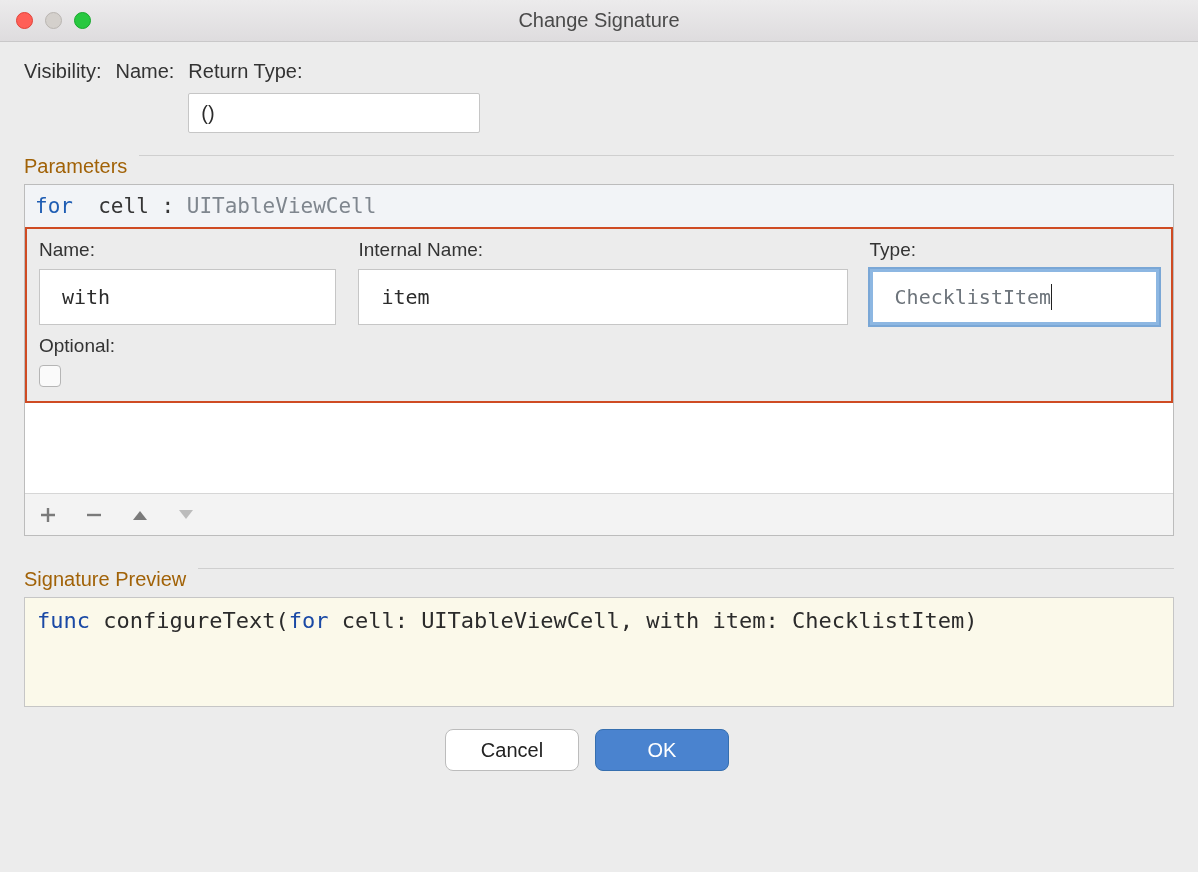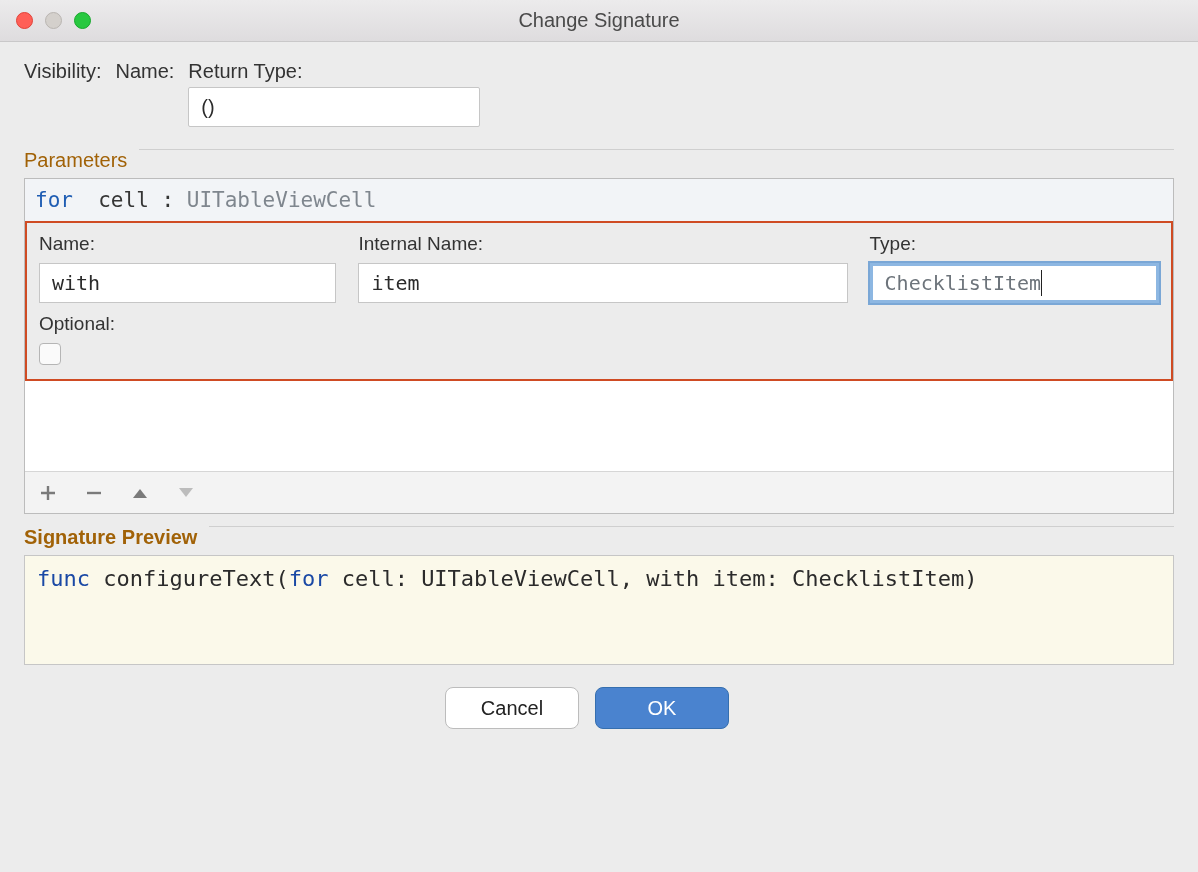--- a/index.html
+++ b/index.html
@@ -29,21 +29,21 @@
   .tbtn { width: 17px; height: 17px; border-radius: 50%; }
   .tbtn.red { background:#ff5f57; border:1px solid #e24238;}
   .tbtn.yel { background:#d4d0cc; border:1px solid #b9b5b1;}
   .tbtn.grn { background:#28c840; border:1px solid #17a82c;}
   .title {
     position:absolute; left:0; right:0; text-align:center;
     font-size:20px; color:#4a4a4a;
   }
   .content { padding: 18px 24px 0 24px; }
   .row1 { display:flex; gap:14px; }
-  .field { display:flex; flex-direction:column; gap:4px; }
+  .field { display:flex; flex-direction:column; gap:10px; }
   .lbl { font-size:20px; color:#333; }
   .select {
     width:230px; height:40px; border:1px solid #bcbcbc; border-radius:6px;
     background:#fff; display:flex; align-items:center; padding:0 12px;
     font-size:19px; position:relative;
   }
   .select .chev { position:absolute; right:12px; }
   .txt {
     height:40px; border:1px solid #c6c6c6; border-radius:2px; background:#fff;
     display:flex; align-items:center; padding:0 12px; font-size:20px;
@@ -70,22 +70,22 @@
   .type1 { color:#7f868e; }
 
   .params-edit {
     border:2px solid #cf4b23; background:#ececec; padding:10px 12px 14px 12px;
     display:flex; flex-direction:column; gap:10px;
   }
   .pe-row { display:flex; gap:22px; }
   .pe-col { display:flex; flex-direction:column; gap:8px; }
   .pe-lbl { font-size:19px; color:#333; }
   .pe-input {
-    height:40px; background:#fff; border:1px solid #c6c6c6;
-    display:flex; align-items:center; padding:0 12px;
+    height:56px; background:#fff; border:1px solid #c6c6c6;
+    display:flex; align-items:center; padding:0 22px;
     font-family: ui-monospace, Menlo, monospace; font-size:20px;
   }
   .pe-input.focused {
     border:3px solid #8db7e2; outline:2px solid #7aa7d6;
     color:#6d747b; position:relative;
   }
   .caret {
     width:1px; height:26px; background:#222; display:inline-block;
   }
   .cb {
@@ -208,21 +208,21 @@
           </svg>
       </span>
       <span class="ptool">
         <svg width="18" height="14">
             <path d="M2 2 L9 11 L16 2 Z" fill="#bcbcbc"></path>
           </svg>
       </span>
     </div>
   </div>
 
-  <div class="section-title" style="margin-top:12px;font-weight:bold;">
+  <div class="section-title" style="margin-top:32px;">
     <span>Signature Preview</span>
     <span class="rule"></span>
   </div>
 
   <div class="preview-box">
     <span class="pv-kw">func </span><span class="pv-tx">configureText(</span><span class="pv-kw">for </span><span class="pv-tx">cell: UITableViewCell, with item: ChecklistItem)</span>
   </div>
 </div>
 
 <div class="footer">

